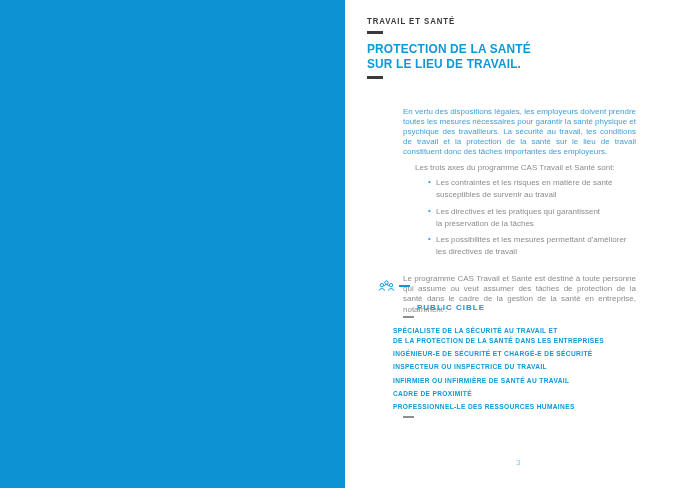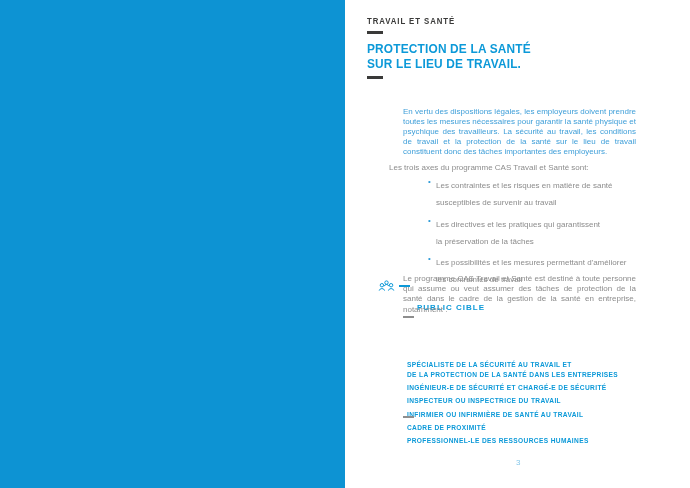--- a/index.html
+++ b/index.html
@@ -59,21 +59,21 @@
     white-space: nowrap;
   }
 
   .bullets { left: 83px; top: 177px; width: 210px; }
   .bullet-item { display: flex; margin-bottom: 4.5px; }
   .bullet-dot {
     color: #2f9cd8; font-size: 8px; line-height: 9.6px;
     width: 8px; flex: 0 0 8px;
   }
   .bullet-text {
-    font-size: 8px; line-height: 17px; color: #8c8c8c;
+    font-size: 8px; line-height: 12px; color: #8c8c8c;
     white-space: pre-line;
   }
 
   .pc-header { left: 33px; top: 259px; display: flex; align-items: center; }
   .pc-icon { width: 17px; height: 12px; margin-right: 4px; }
   .pc-dash { width: 11px; height: 2px; background: #0c99d8; margin-right: 7px; }
   .pc-label {
     font-size: 8px; font-weight: bold; letter-spacing: 1px;
     color: #0c99d8; white-space: nowrap; margin-top: 44px;
   }
@@ -82,21 +82,21 @@
     top: 274px;
     font-size: 8px; line-height: 10.2px;
     color: #8c8c8c;
     text-align: justify;
   }
 
   .dash-gray { background: #8e8e8e; width: 11px; height: 2px; }
   .dash-gray1 { left: 58px; top: 316px; }
   .dash-gray2 { left: 58px; top: 416px; }
 
-  .roles { left: 62px; top: 326px; width: 280px; margin-top: 34px; }
+  .roles { left: 48px; top: 326px; width: 280px; }
   .role-item {
     font-size: 7.5px; font-weight: bold;
     color: #0c99d8; line-height: 9.8px;
     letter-spacing: 0.4px;
     margin-bottom: 3.5px;
     transform: scaleX(0.88); transform-origin: 0 0;
     white-space: pre-line;
   }
 
   .page-number {
@@ -115,37 +115,37 @@
   <div class="abs dash dash-dark1"></div>
 
   <div class="abs title">
     <div>PROTECTION DE LA SANTÉ</div>
     <div>SUR LE LIEU DE TRAVAIL.</div>
   </div>
   <div class="abs dash dash-dark2"></div>
 
   <div class="abs col intro-para">En vertu des dispositions légales, les employeurs doivent prendre toutes les mesures nécessaires pour garantir la santé physique et psychique des travailleurs. La sécurité au travail, les conditions de travail et la protection de la santé sur le lieu de travail constituent donc des tâches importantes des employeurs.</div>
 
-  <div class="abs axes-intro" style="left:44px;">Les trois axes du programme CAS Travail et Santé sont:</div>
+  <div class="abs axes-intro" style="left:70px;">Les trois axes du programme CAS Travail et Santé sont:</div>
 
   <div class="abs bullets">
     <div class="bullet-item">
       <span class="bullet-dot">•</span>
       <span class="bullet-text">Les contraintes et les risques en matière de santé
 susceptibles de survenir au travail</span>
     </div>
     <div class="bullet-item">
       <span class="bullet-dot">•</span>
       <span class="bullet-text">Les directives et les pratiques qui garantissent
 la préservation de la tâches</span>
     </div>
     <div class="bullet-item">
       <span class="bullet-dot">•</span>
       <span class="bullet-text">Les possibilités et les mesures permettant d'améliorer
-les contraintes de travail</span>
+les directives de travail</span>
     </div>
   </div>
 
   <div class="abs pc-header">
     <svg class="pc-icon" viewBox="0 0 17 12" fill="none" stroke="#0c99d8" stroke-width="1">
       <circle cx="8.5" cy="2.6" r="1.7"></circle>
       <path d="M6.2 6.2 a2.4 2.4 0 0 1 4.6 0"></path>
       <circle cx="3.9" cy="5.2" r="1.7"></circle>
       <path d="M1.2 10.6 a2.8 2.8 0 0 1 5.4 0"></path>
       <circle cx="13.1" cy="5.2" r="1.7"></circle>

